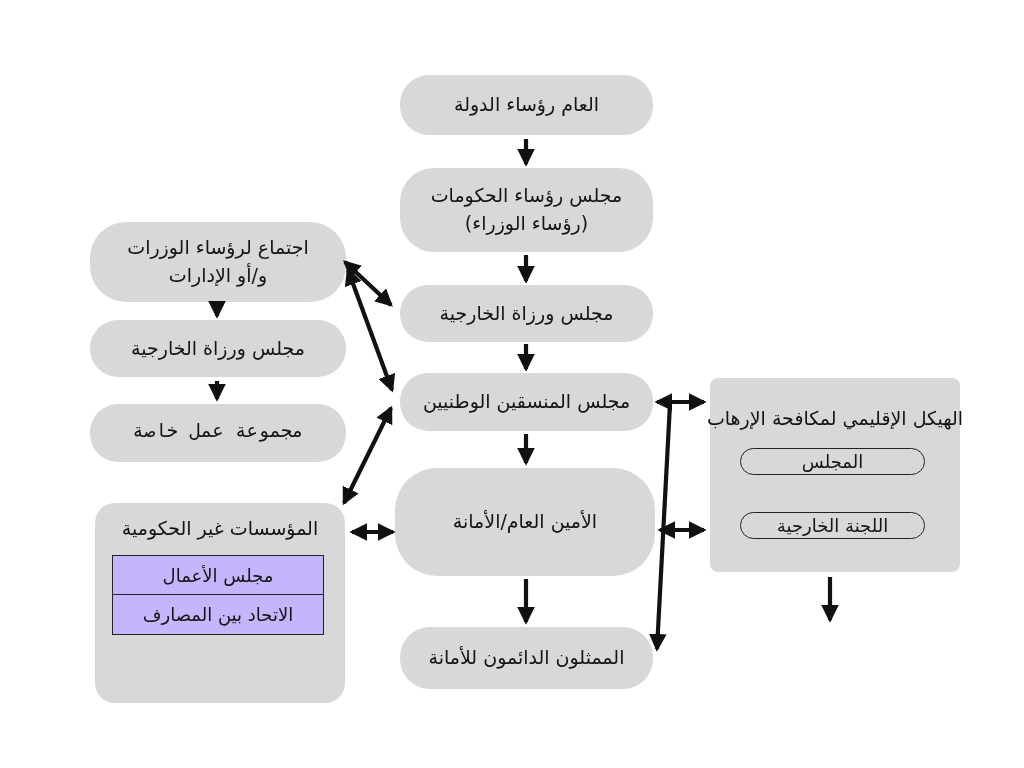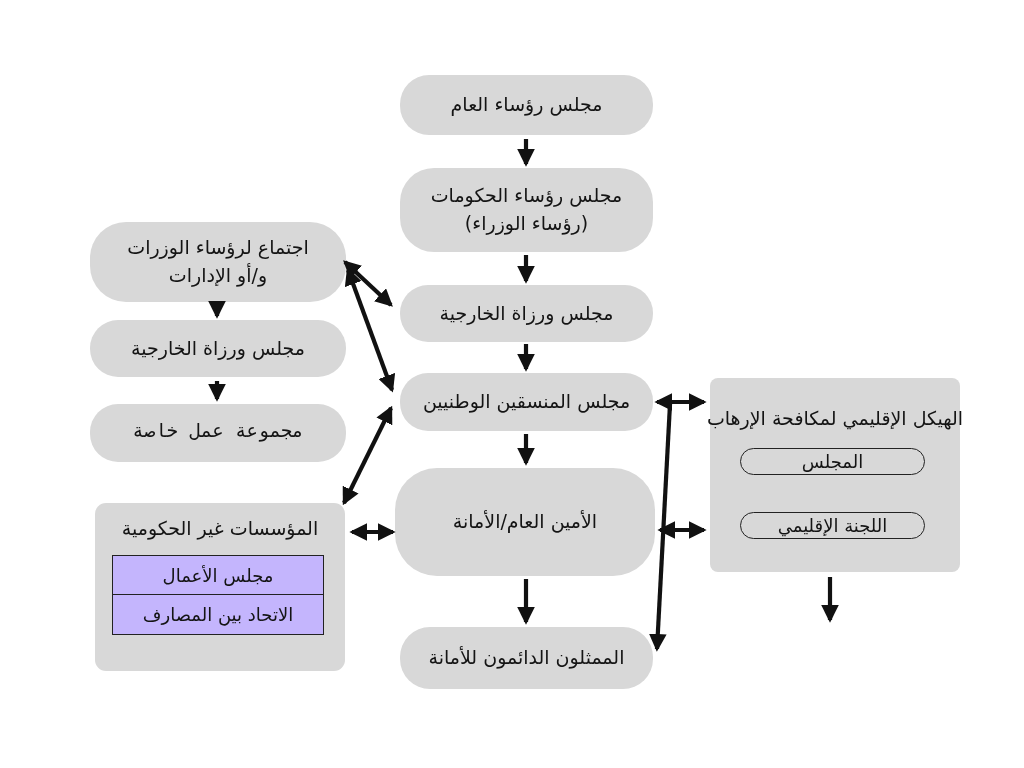--- a/index.html
+++ b/index.html
@@ -84,21 +84,21 @@
     pointer-events: none;
   }
   #arrows line { stroke: #111111; stroke-width: 4.2; }
 </style>
 </head>
 <body>
 
 <div id="canvas">
 
   <div class="node" style="left:400px; top:75px; width:253px; height:60px; border-radius:29px;">
-    <span class="label" dir="rtl">مجلس رؤساء العام</span>
+    <span class="label" dir="rtl">العام رؤساء الدولة</span>
   </div>
 
   <div class="node" style="left:400px; top:168px; width:253px; height:84px; border-radius:34px;">
     <span class="label" dir="rtl">مجلس رؤساء الحكومات
 (رؤساء الوزراء)</span>
   </div>
 
   <div class="node" style="left:400px; top:285px; width:253px; height:57px; border-radius:28px;">
     <span class="label" dir="rtl">مجلس ورزاة الخارجية</span>
   </div>
@@ -121,32 +121,32 @@
   </div>
 
   <div class="node" style="left:90px; top:320px; width:256px; height:57px; border-radius:28px;">
     <span class="label" dir="rtl">مجلس ورزاة الخارجية</span>
   </div>
 
   <div class="node" style="left:90px; top:404px; width:256px; height:58px; border-radius:28px;font-family:Liberation Mono, monospace;">
     <span class="label" dir="rtl">مجموعة عمل خاصة</span>
   </div>
 
-  <div class="node" style="left:95px; top:503px; width:250px; height:168px; border-radius:11px;">
+  <div class="node" style="left:95px; top:503px; width:250px; height:200px; border-radius:20px;">
     <div class="ngo-title" dir="rtl">المؤسسات غير الحكومية</div>
     <div class="ngo-stack">
       <div class="ngo-row" dir="rtl">مجلس الأعمال</div>
       <div class="ngo-row" dir="rtl">الاتحاد بين المصارف</div>
     </div>
   </div>
 
   <div class="node" style="left:710px; top:378px; width:250px; height:194px; border-radius:8px;">
     <div class="rats-title" dir="rtl">الهيكل الإقليمي لمكافحة الإرهاب</div>
     <div class="pill" style="top:70px;" dir="rtl">المجلس</div>
-    <div class="pill" style="top:134px;" dir="rtl">اللجنة الإقليمي</div>
+    <div class="pill" style="top:134px;" dir="rtl">اللجنة الخارجية</div>
   </div>
 
 
   <svg id="arrows" viewBox="0 0 1024 768">
     <defs>
       <marker id="ah" viewBox="0 0 10 10" refX="8.5" refY="5" markerWidth="4.2" markerHeight="4.2" orient="auto-start-reverse" markerUnits="strokeWidth">
         <path d="M0,0 L10,5 L0,10 Z" fill="#111111"></path>
       </marker>
     </defs>
 

